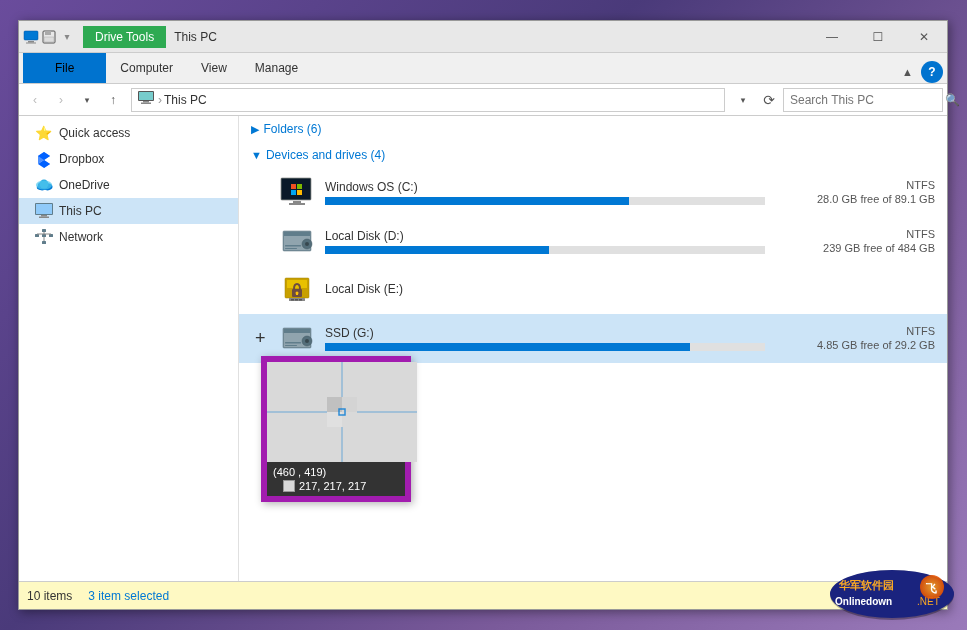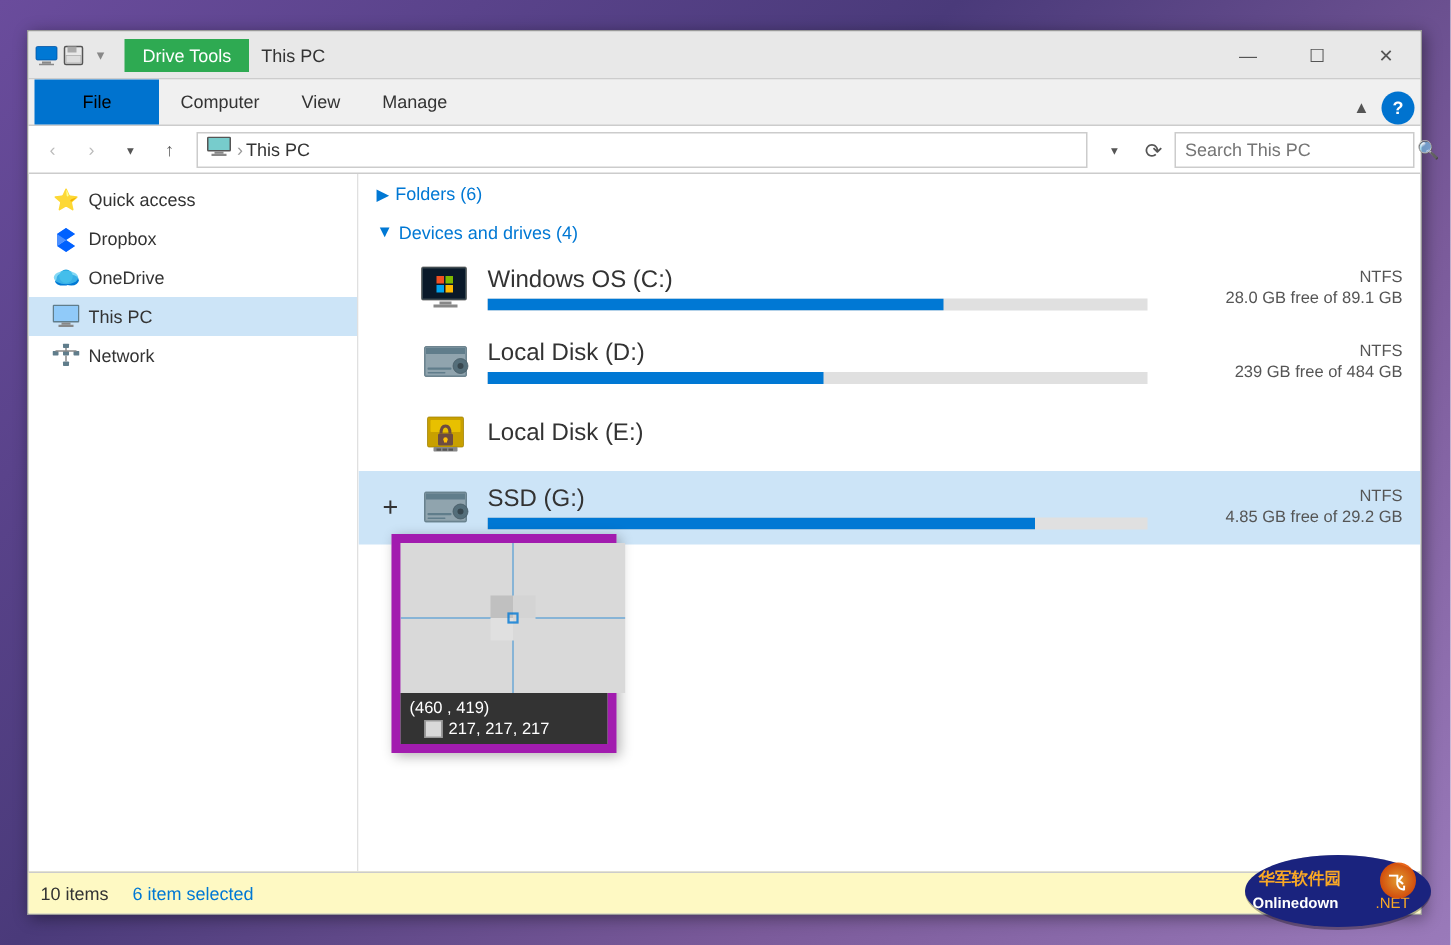--- a/index.html
+++ b/index.html
@@ -285,21 +285,21 @@
       align-items: center;
       justify-content: center;
       flex-shrink: 0;
     }
 
     .drive-info {
       flex: 1;
       min-width: 0;
     }
     .drive-name {
-      font-size: 16px;
+      font-size: 12px;
       color: #333;
       margin-bottom: 3px;
     }
     .progress-bar-bg {
       height: 8px;
       background: #e0e0e0;
       border-radius: 0;
       overflow: hidden;
       width: 100%;
     }
@@ -659,21 +659,21 @@
           <div class="drive-fs">NTFS</div>
           <div class="drive-space">4.85 GB free of 29.2 GB</div>
         </div>
       </div>
 
     </div>
   </div>
 
   <div class="status-bar">
     <span class="status-bar-count">10 items</span>
-    <span class="status-bar-selected">6 item selected</span>
+    <span class="status-bar-selected">3 item selected</span>
     <div class="status-bar-right">
       <span class="view-icon">⊞</span>
       <span class="view-icon">☰</span>
     </div>
   </div>
 </div>
 
 <div class="color-preview">
   <div class="color-preview-canvas">
     <svg width="150" height="100" viewBox="0 0 150 100">

